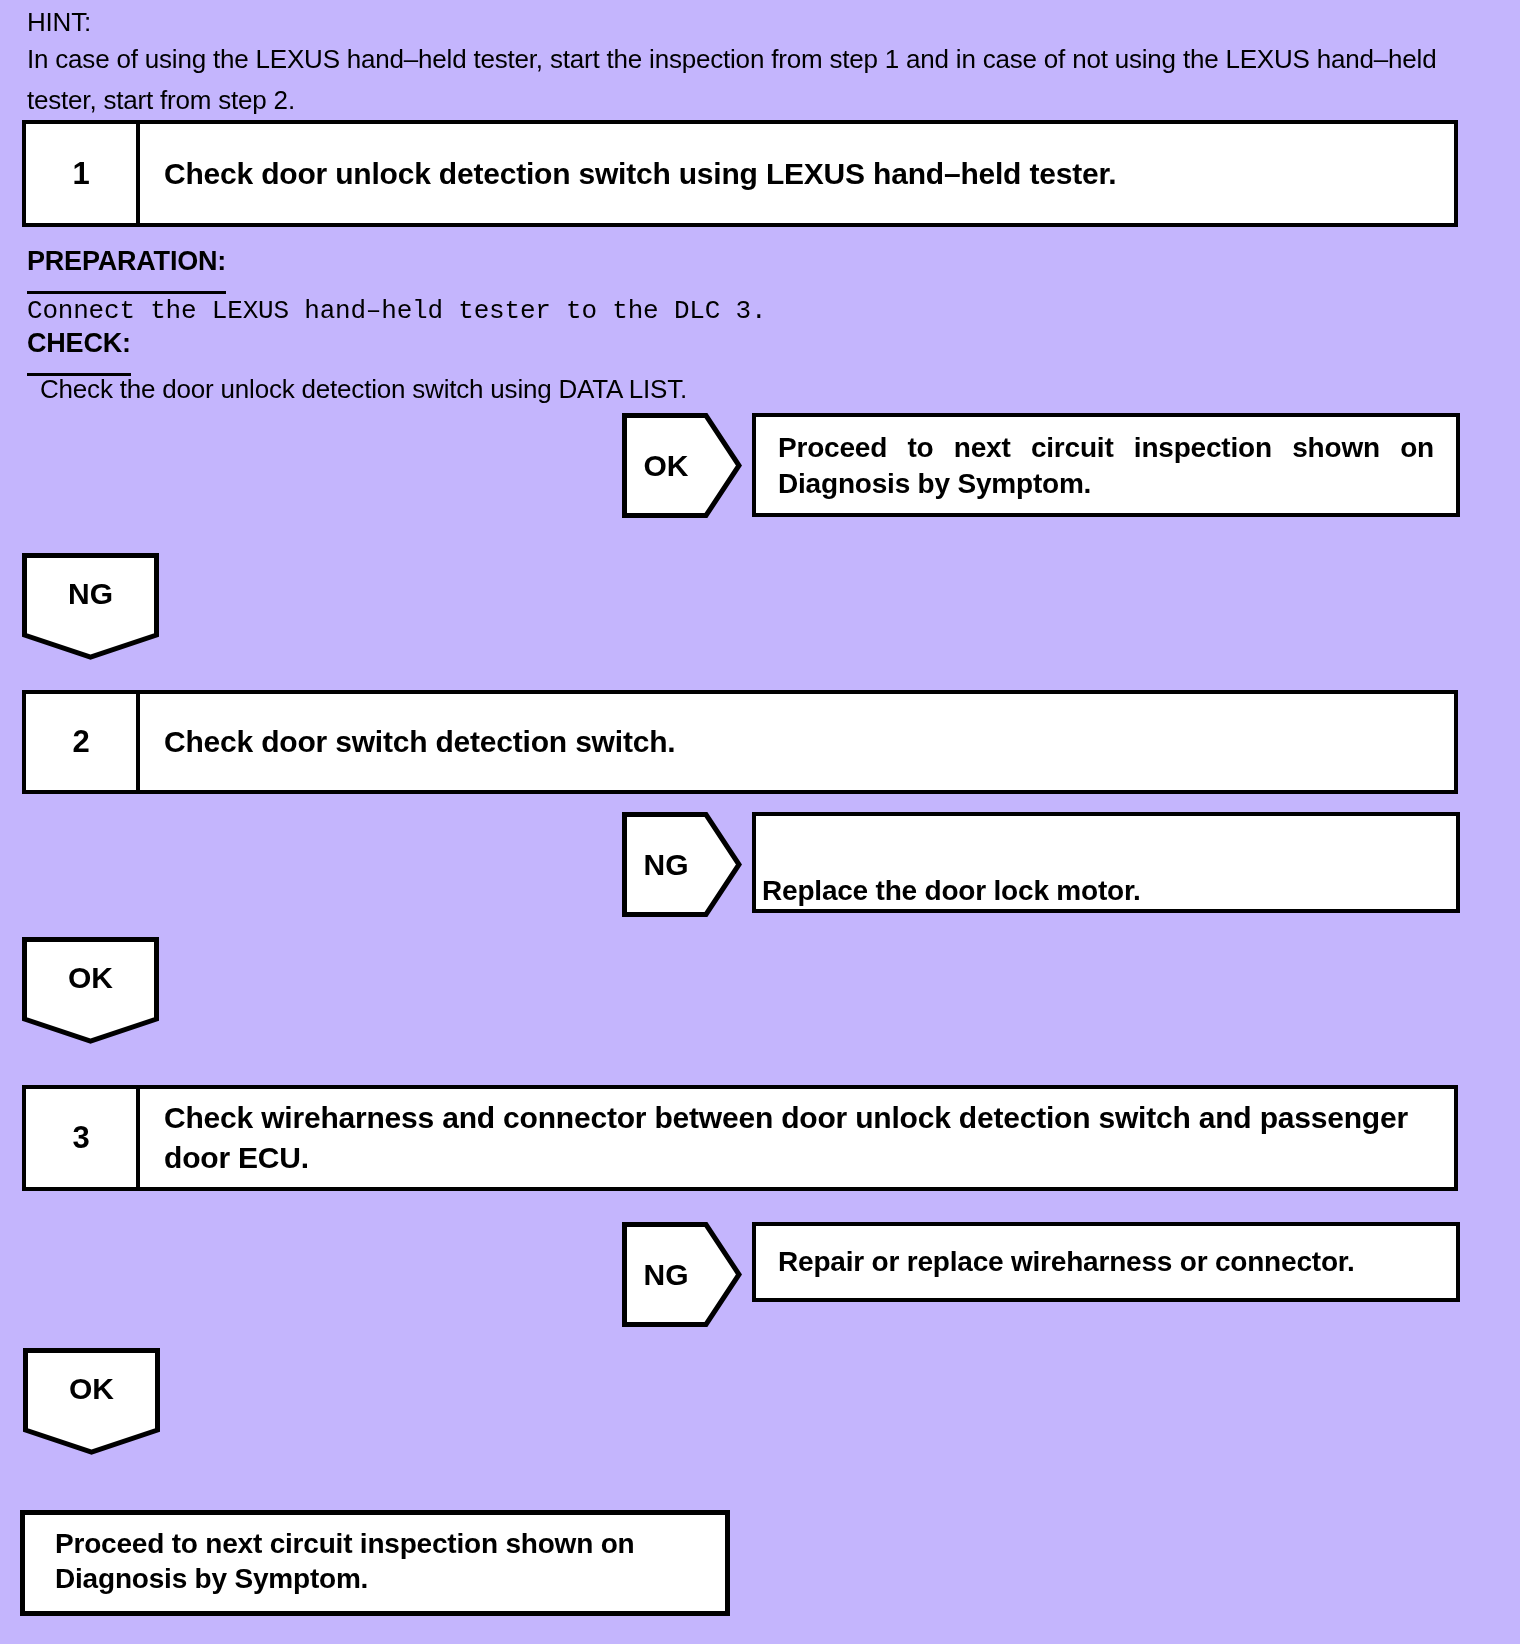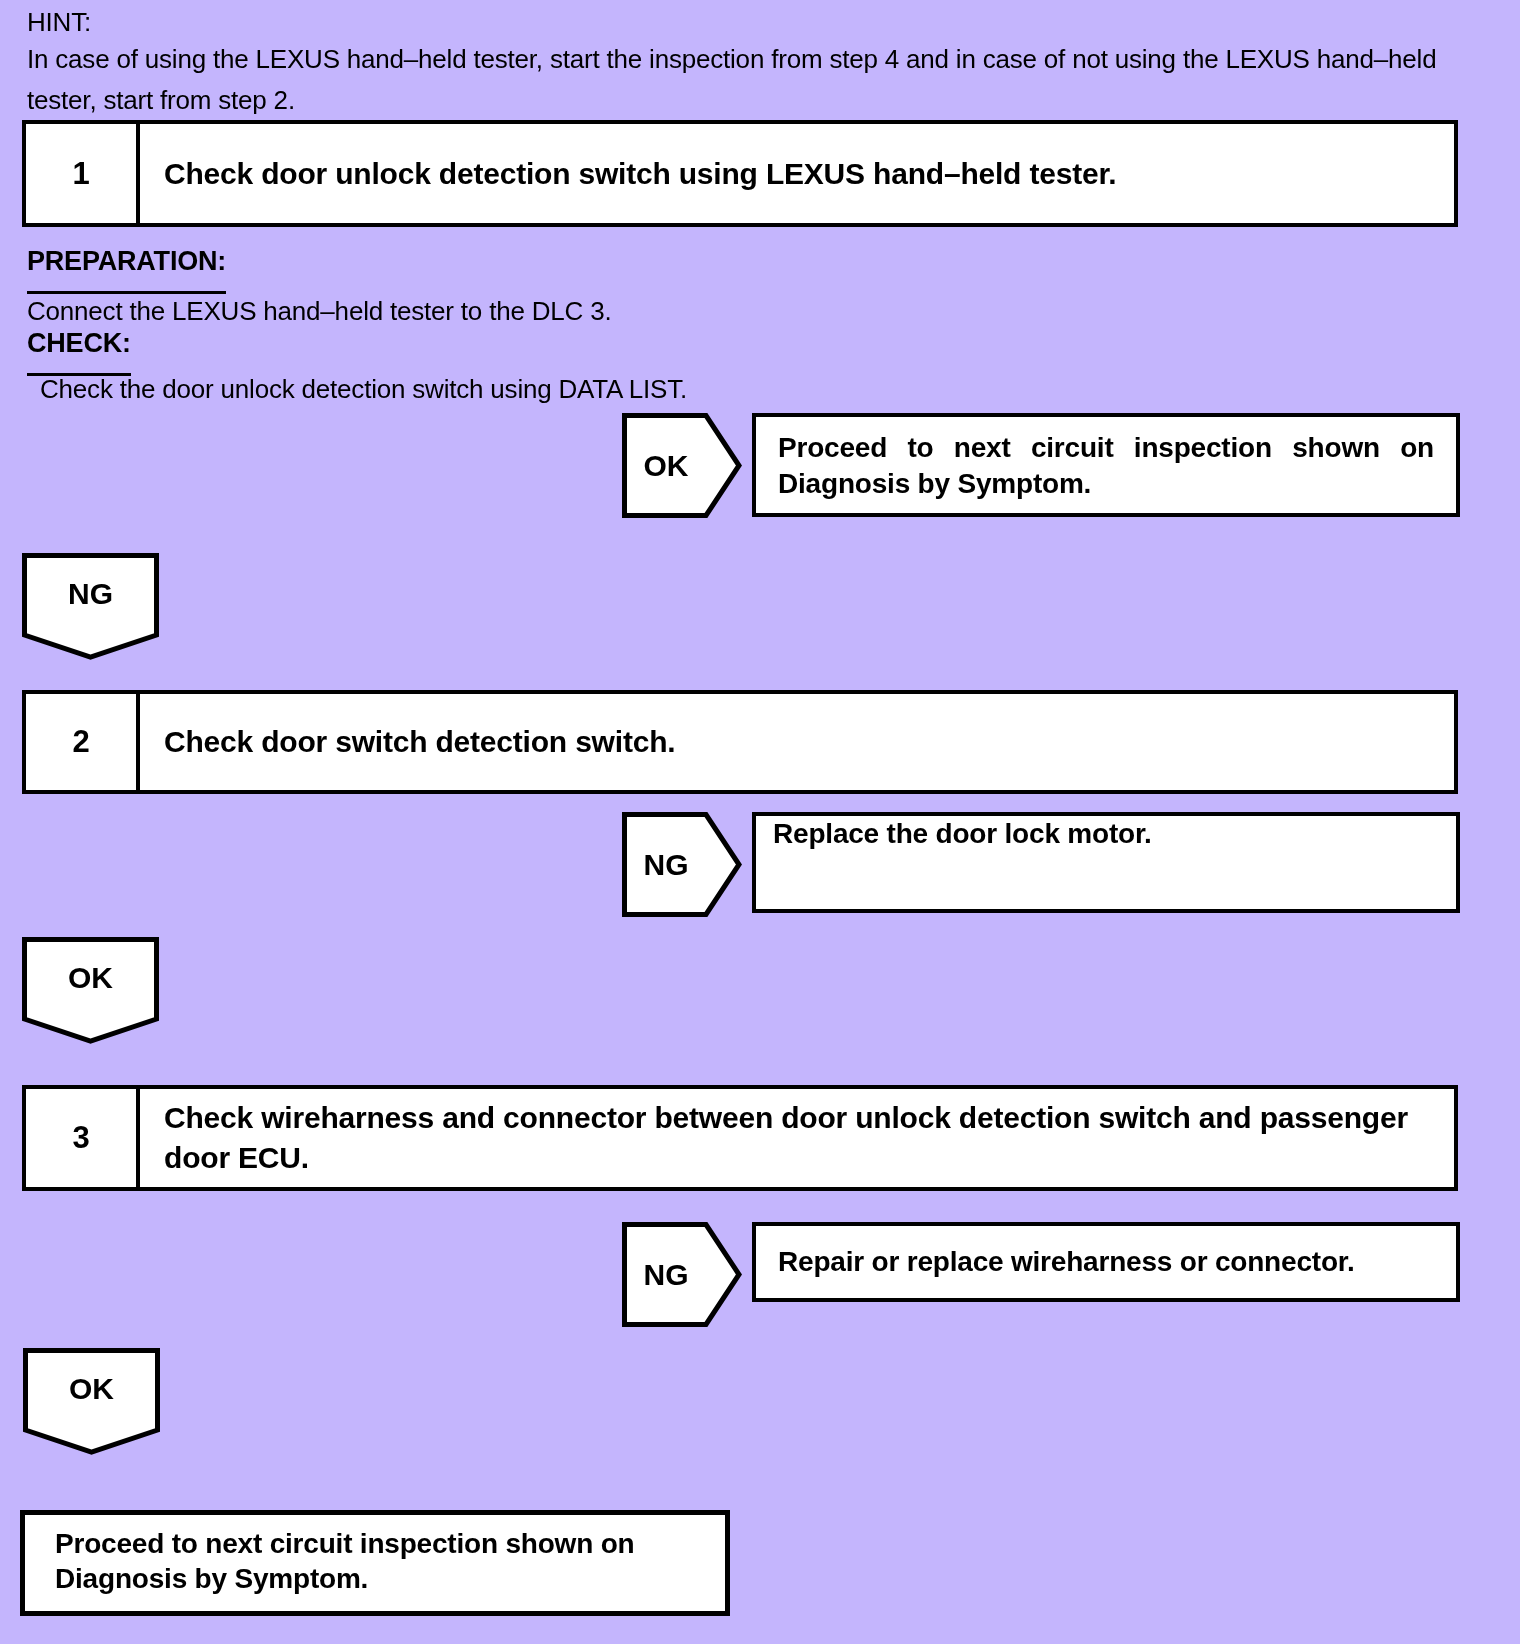--- a/index.html
+++ b/index.html
@@ -8,21 +8,21 @@
     font-family:"Liberation Sans", sans-serif;overflow:hidden;
   }
   .abs{position:absolute;}
   
   .body-text{font-size:26px;letter-spacing:-0.2px;line-height:41px;color:#000;}
   .hint-label{left:27px;top:2px;}
   .hint-text{left:27px;top:39px;width:1412px;}
   .sec-label{font-weight:700;font-size:27px;letter-spacing:-0.2px;
              border-bottom:3px solid #000;padding-bottom:14px;display:inline-block;}
   .prep-label{left:27px;top:246px;}
-  .prep-text{left:27px;top:291px;}
+  .prep-text{left:27px;top:291px;font-family:Liberation Mono, monospace;}
   .check-label{left:27px;top:328px;}
   .check-text{left:27px;top:369px;margin-left:13px;}
   
   .step-box{
     left:22px;width:1436px;border:4px solid #000;background:#fff;
     display:flex;align-items:stretch;box-sizing:border-box;
   }
   .step-num{
     flex:0 0 110px;border-right:4px solid #000;display:flex;
     align-items:center;justify-content:center;
@@ -44,21 +44,21 @@
     display:flex;align-items:center;justify-content:center;
     font-weight:700;font-size:30px;
   }
   .result-box{
     left:752px;width:708px;border:4px solid #000;background:#fff;box-sizing:border-box;
     font-weight:700;font-size:28px;letter-spacing:-0.2px;line-height:36px;
   }
   #ok-row1-pent,#ok-row1-box{top:413px;}
   #ok-row1-box{height:104px;padding:13px 22px;text-align:justify;}
   #ng-row1-pent,#ng-row1-box{top:812px;}
-  #ng-row1-box{height:101px;display:flex;align-items:flex-start;padding:0 17px;}
+  #ng-row1-box{height:101px;display:flex;align-items:flex-end;padding:0 6px;}
   #ng-row2-pent,#ng-row2-box{top:1222px;}
   #ng-row2-box{height:80px;display:flex;align-items:center;padding:0 22px;}
   
   .dpent{width:137px;height:107px;}
   .dpent svg{display:block;width:137px;height:107px;}
   .dpent .pent-label{
     position:absolute;left:0;top:0;width:137px;height:82px;
     display:flex;align-items:center;justify-content:center;
     font-weight:700;font-size:30px;
   }
@@ -72,21 +72,21 @@
     padding:11px 12px 0 30px;
     font-weight:700;font-size:28px;letter-spacing:-0.2px;line-height:35px;
   }
 </style>
 </head>
 <body>
 
 <div id="page">
 
   <div class="abs body-text hint-label">HINT:</div>
-  <div class="abs body-text hint-text">In case of using the LEXUS hand–held tester, start the inspection from step 4 and in case of not using the LEXUS hand–held tester, start from step 2.</div>
+  <div class="abs body-text hint-text">In case of using the LEXUS hand–held tester, start the inspection from step 1 and in case of not using the LEXUS hand–held tester, start from step 2.</div>
 
   <div class="abs step-box" id="step1">
     <div class="step-num">1</div>
     <div class="step-title">Check door unlock detection switch using LEXUS hand–held tester.</div>
   </div>
 
   <div class="abs prep-label">
     <span class="sec-label">PREPARATION:</span>
   </div>
   <div class="abs body-text prep-text">Connect the LEXUS hand–held tester to the DLC 3.</div>

